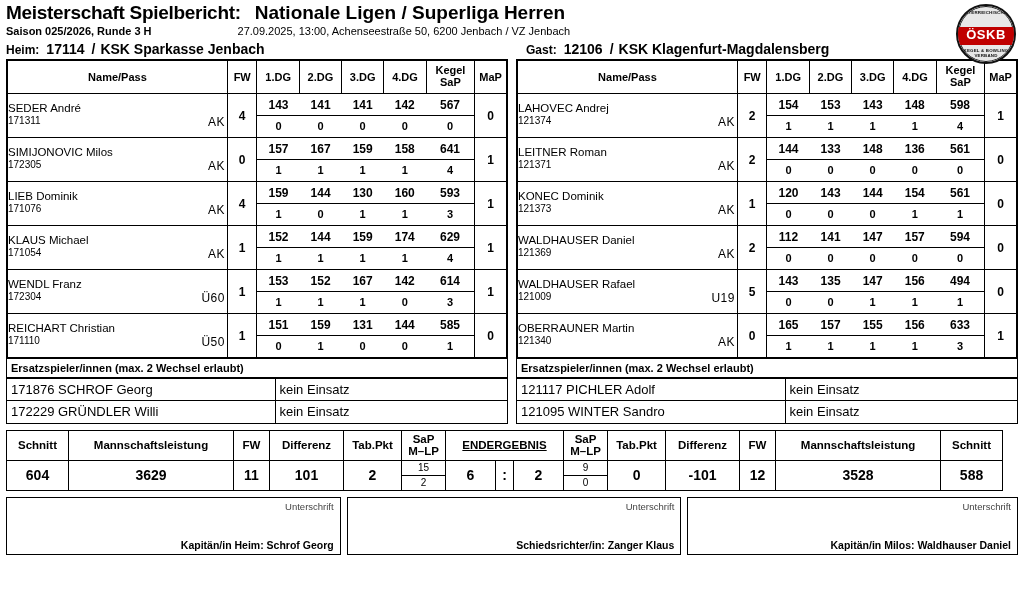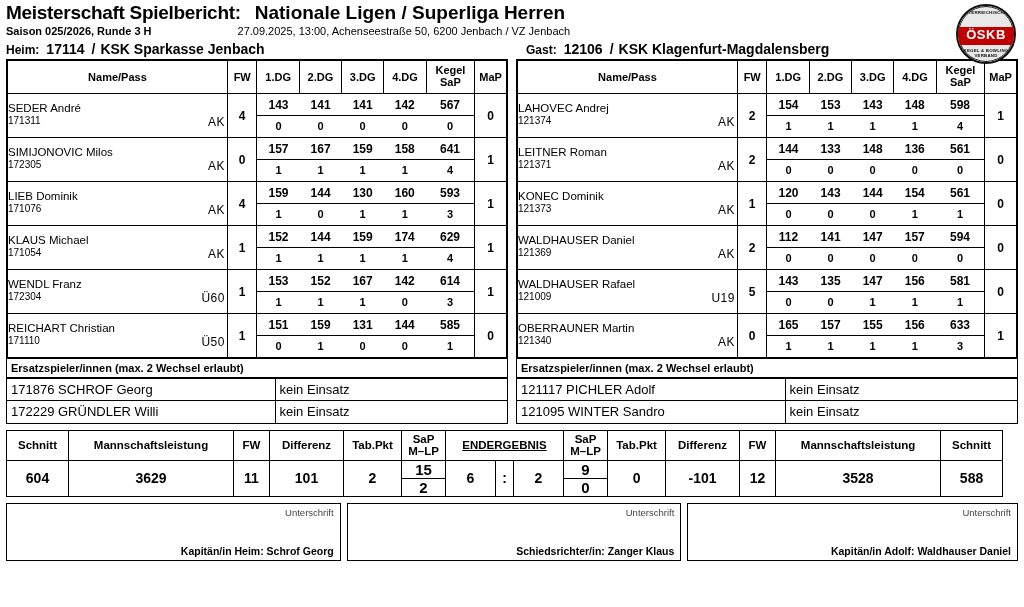--- a/index.html
+++ b/index.html
@@ -109,21 +109,21 @@
   
   .summary { padding: 6px 4px 0 4px; }
   table.sum { border-collapse: collapse; width: 880px; table-layout: fixed; border: 1.5px solid #000; }
   table.sum th, table.sum td { border: 1px solid #000; text-align: center; }
   table.sum th { font-size: 11.5px; font-weight: bold; height: 30px; vertical-align: middle; }
   table.sum td { height: 30px; vertical-align: middle; }
   .sum-val { font-size: 14px; font-weight: bold; }
   .sap-head { line-height: 1.05; font-size: 11px; }
   .sap-split { display: flex; flex-direction: column; height: 100%; }
   .sap-split div { flex: 1; display: flex; align-items: center; justify-content: center;
-    font-size: 15px; font-weight: bold; }
+    font-size: 10px; font-weight: normal; }
   .sap-split div:first-child { border-bottom: 1px solid #000; }
   td.sap-cell { padding: 0; }
   .endergebnis { text-decoration: underline; }
   .colon { font-size: 14px; font-weight: bold; }
 
   
   .sigs { display: flex; padding: 6px 4px 0 4px; gap: 0; text-align: right; }
   .sig-box { border: 1px solid #000; height: 58px; position: relative; padding: 3px 6px; }
   .sig-box.a { width: 338px; }
   .sig-box.b { width: 338px; margin-left: 6px; }
@@ -622,21 +622,21 @@
                     <col class="dg">
                     <col class="dg">
                     <col class="kg">
                   </colgroup>
                   <tbody>
                     <tr>
                       <td class="top">143</td>
                       <td class="top">135</td>
                       <td class="top">147</td>
                       <td class="top">156</td>
-                      <td class="top kg">581</td>
+                      <td class="top kg">494</td>
                     </tr>
                     <tr>
                       <td class="bot">0</td>
                       <td class="bot">0</td>
                       <td class="bot">1</td>
                       <td class="bot">1</td>
                       <td class="bot kg">1</td>
                     </tr>
                   </tbody>
                 </table>
@@ -785,19 +785,19 @@
     <div class="sig-box b">
       <div class="sig-lbl">Unterschrift</div>
       <div class="sig-foot">
         <span class="role">Schiedsrichter/in:</span>
         <b>Zanger Klaus</b>
       </div>
     </div>
     <div class="sig-box c">
       <div class="sig-lbl">Unterschrift</div>
       <div class="sig-foot">
-        <span class="role">Kapitän/in Adolf:</span>
+        <span class="role">Kapitän/in Milos:</span>
         <b>Waldhauser Daniel</b>
       </div>
     </div>
   </div>
 
 </div>
 
 </body></html>

